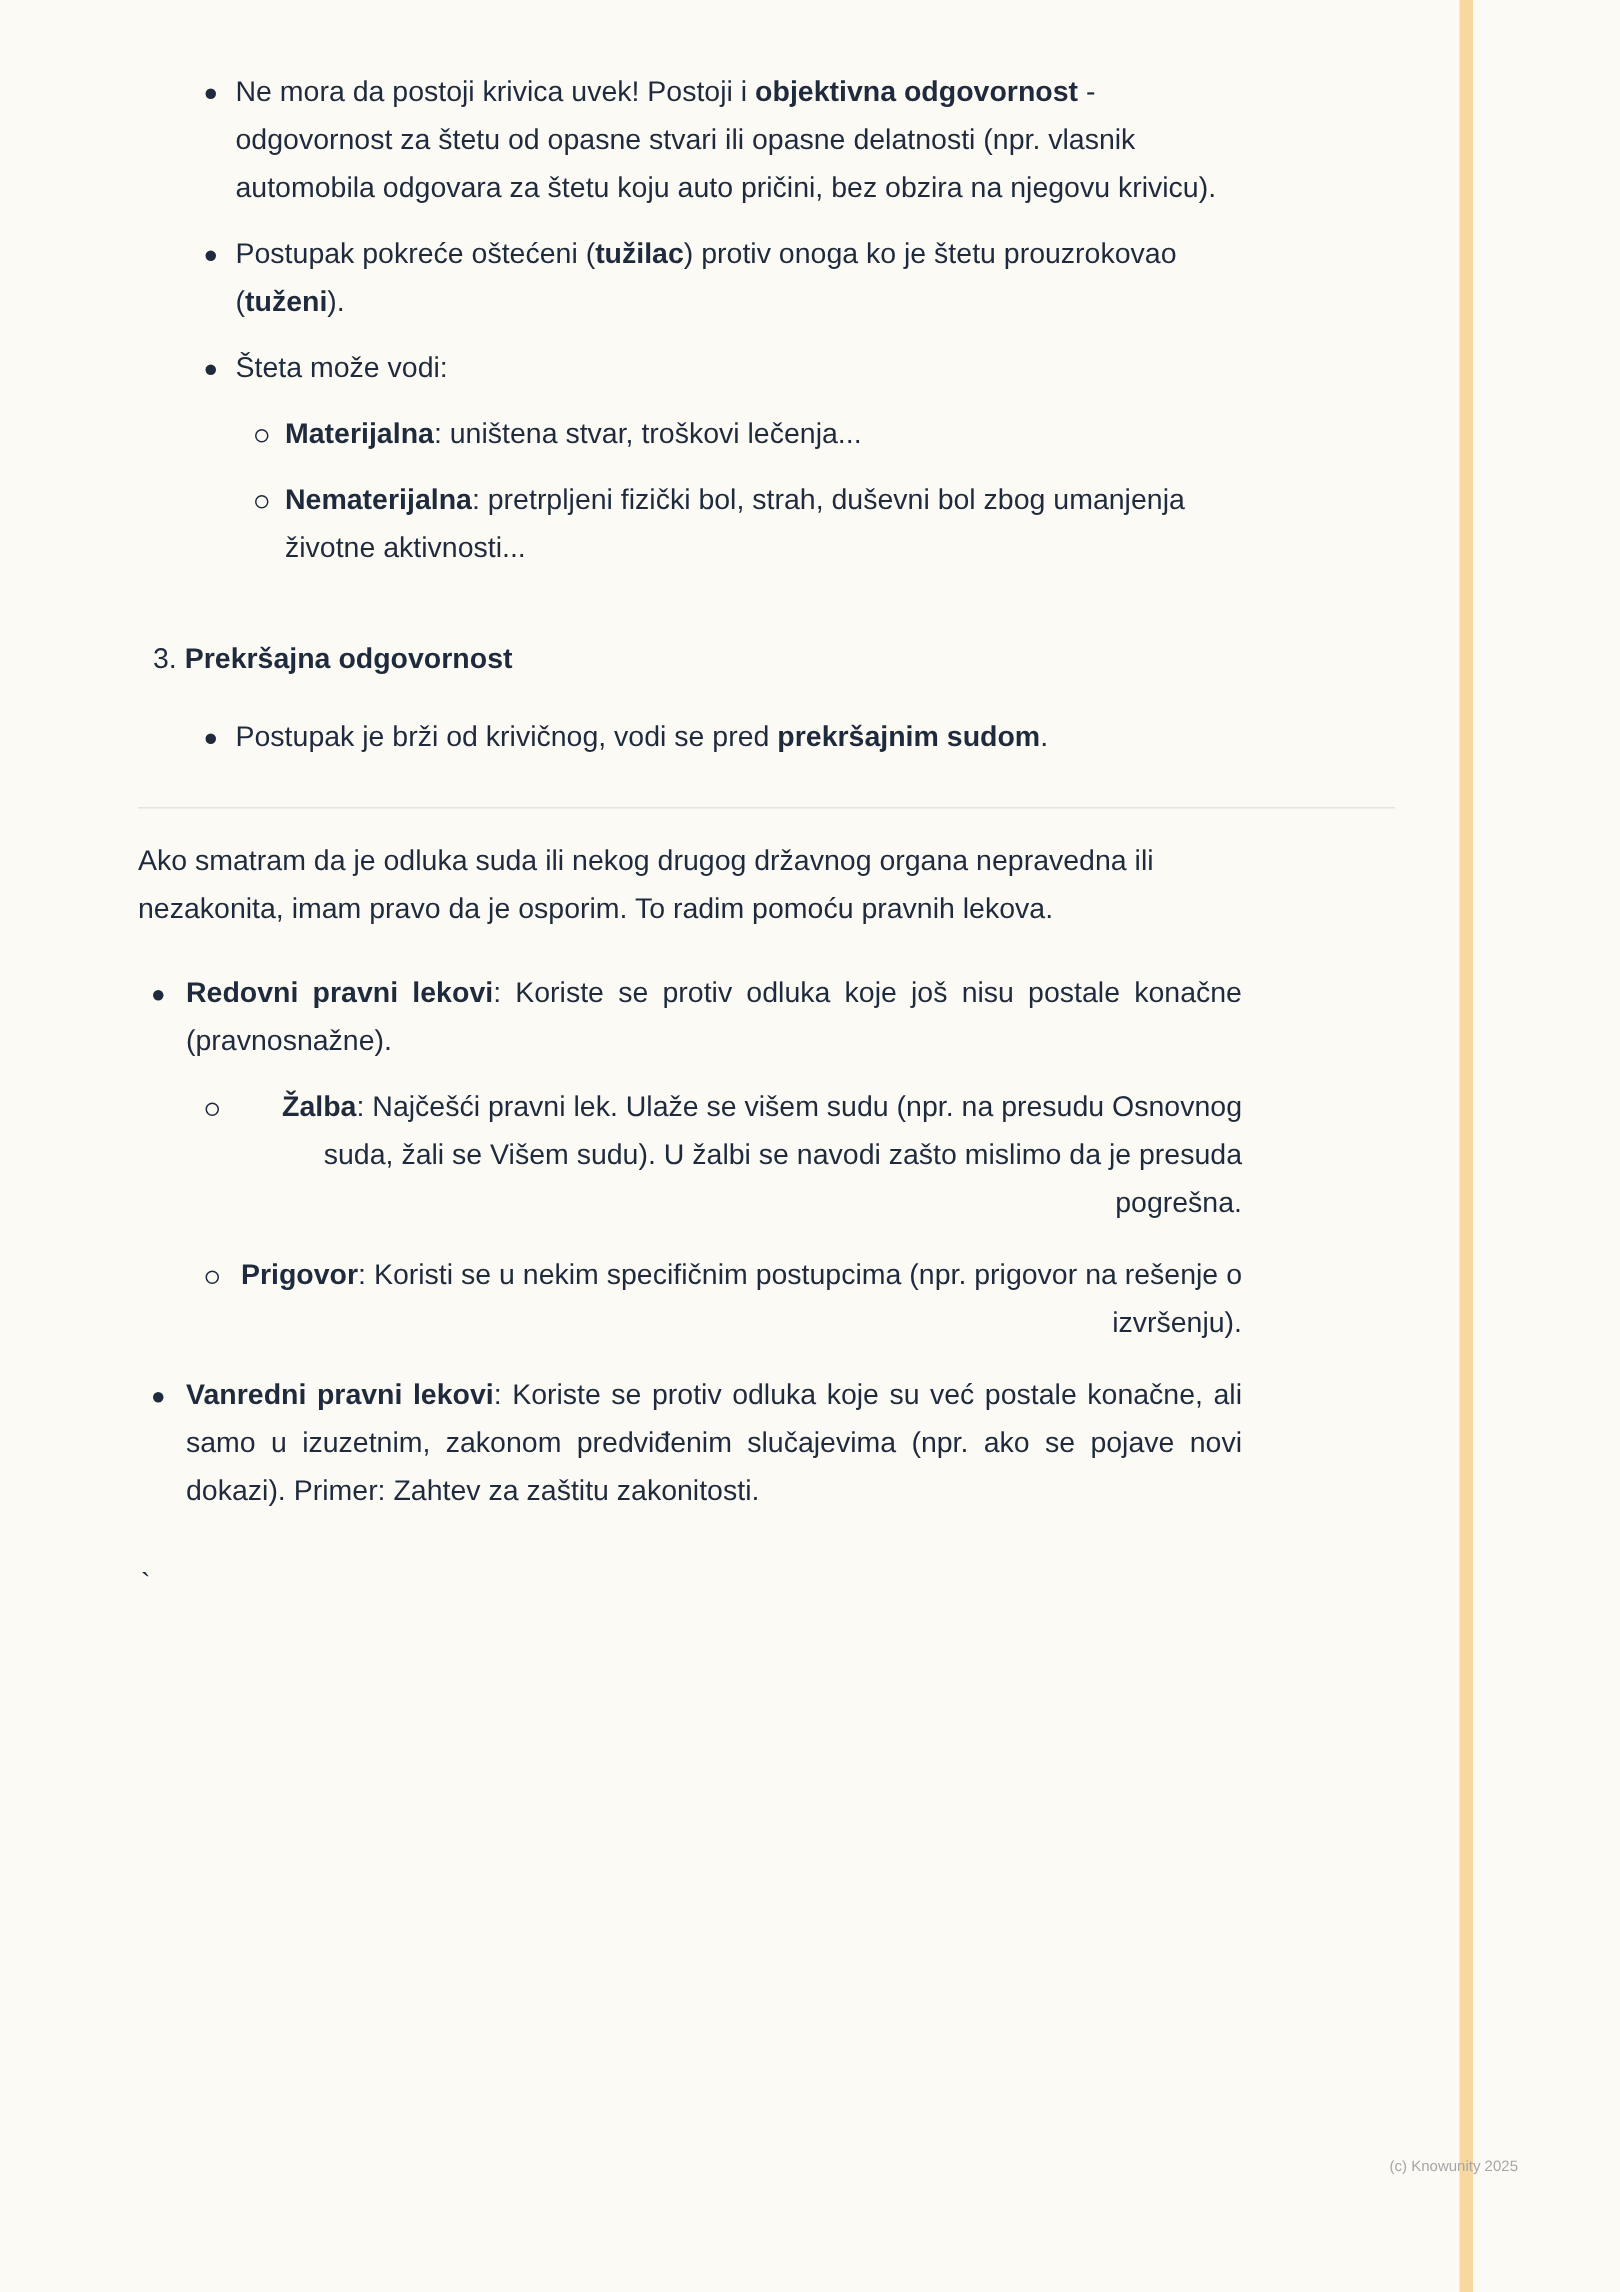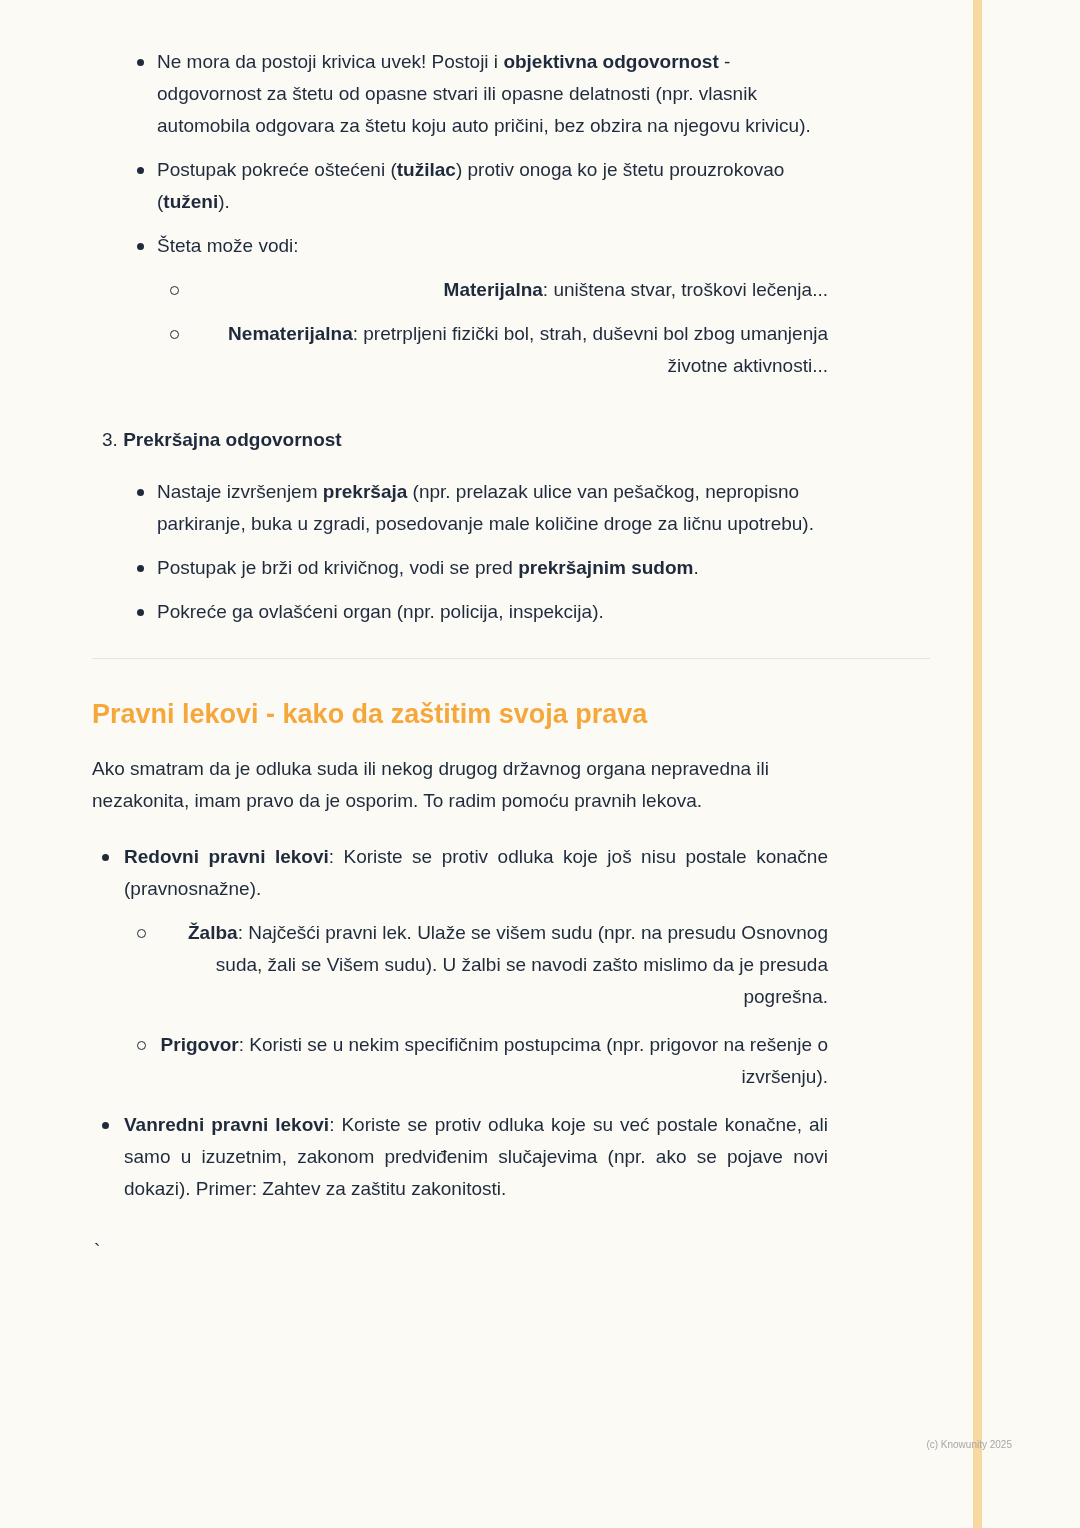--- a/index.html
+++ b/index.html
@@ -14,21 +14,21 @@
   body{background:var(--background);font-family:"Liberation Sans","DejaVu Sans",sans-serif;}
   .page{position:relative;width:1080px;height:1528px;background:var(--background);overflow:hidden;
         color:var(--text);font-size:19px;line-height:32px;}
   .stripe{position:absolute;top:0;right:98px;width:9px;height:100%;background:var(--stripe);}
   .content{position:relative;padding:46px 252px 0 92px;}
   .row{position:relative;margin-bottom:12px;}
   .marker{position:absolute;display:block;}
   .dot{width:7px;height:7px;border-radius:50%;background:var(--text);top:13px;}
   .circle{width:9px;height:9px;border-radius:50%;border:1.5px solid var(--text);background:transparent;top:12px;}
   .li1{padding-left:65px;} .li1 > .marker{left:45px;}
-  .li2{padding-left:98px;text-align:right;} .li2 > .marker{left:78px;}
+  .li2{padding-left:98px;} .li2 > .marker{left:78px;}
   .lb1{padding-left:32px;} .lb1 > .marker{left:10px;}
   .lb2{padding-left:65px;margin-bottom:16px;text-align:right;} .lb2 > .marker{left:45px;}
   .num{padding-left:10px;margin:42px 0 20px;}
   .b{font-weight:700;}
   .just .txt{text-align:justify;}
   .divider{height:1px;width:838px;background:var(--divider);border:none;margin-top:30px;}
   .heading{margin-top:36px;font-size:27px;line-height:38px;font-weight:700;color:var(--heading);}
   .para{margin-top:20px;}
   .first{margin-top:24px;}
   .stray{margin-top:30px;padding-left:2px;}
@@ -65,35 +65,26 @@
       </div>
     </section>
 
     <div class="row num">
       <div class="txt"><span>3. </span><span class="b">Prekršajna odgovornost</span></div>
     </div>
 
     <section>
       <div class="row li1">
         <span class="marker dot"></span>
-        <div class="txt"><span>Nastaje izvršenjem </span><span class="b">prekršaja</span><span> (npr. prelazak ulice van pešačkog, nepropisno parkiranje, buka u zgradi, posedovanje male količine droge za ličnu upotrebu).</span></div>
-      </div>
-      <div class="row li1">
-        <span class="marker dot"></span>
         <div class="txt"><span>Postupak je brži od krivičnog, vodi se pred </span><span class="b">prekršajnim sudom</span><span>.</span></div>
-      </div>
-      <div class="row li1">
-        <span class="marker dot"></span>
-        <div class="txt"><span>Pokreće ga ovlašćeni organ (npr. policija, inspekcija).</span></div>
       </div>
     </section>
 
     <div class="divider"></div>
 
-    <h1 class="heading">Pravni lekovi - kako da zaštitim svoja prava</h1>
 
     <p class="para">Ako smatram da je odluka suda ili nekog drugog državnog organa nepravedna ili nezakonita, imam pravo da je osporim. To radim pomoću pravnih lekova.</p>
 
     <section>
       <div class="row lb1 just first">
         <span class="marker dot"></span>
         <div class="txt"><span class="b">Redovni pravni lekovi</span><span>: Koriste se protiv odluka koje još nisu postale konačne (pravnosnažne).</span></div>
       </div>
       <div class="row lb2">
         <span class="marker circle"></span>

